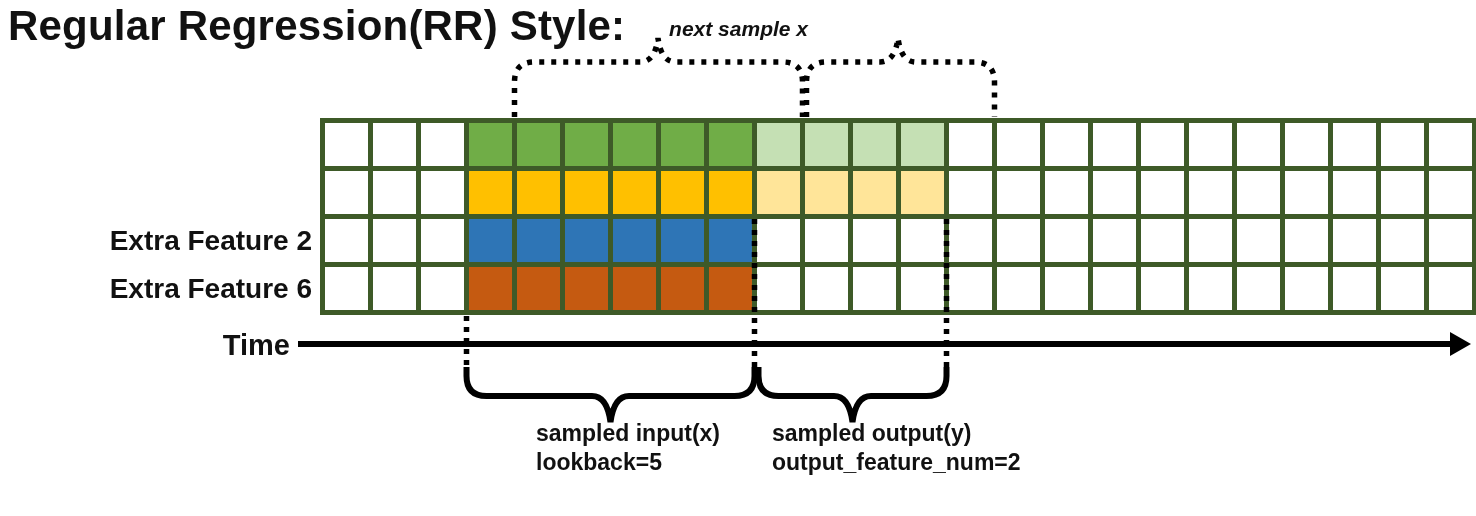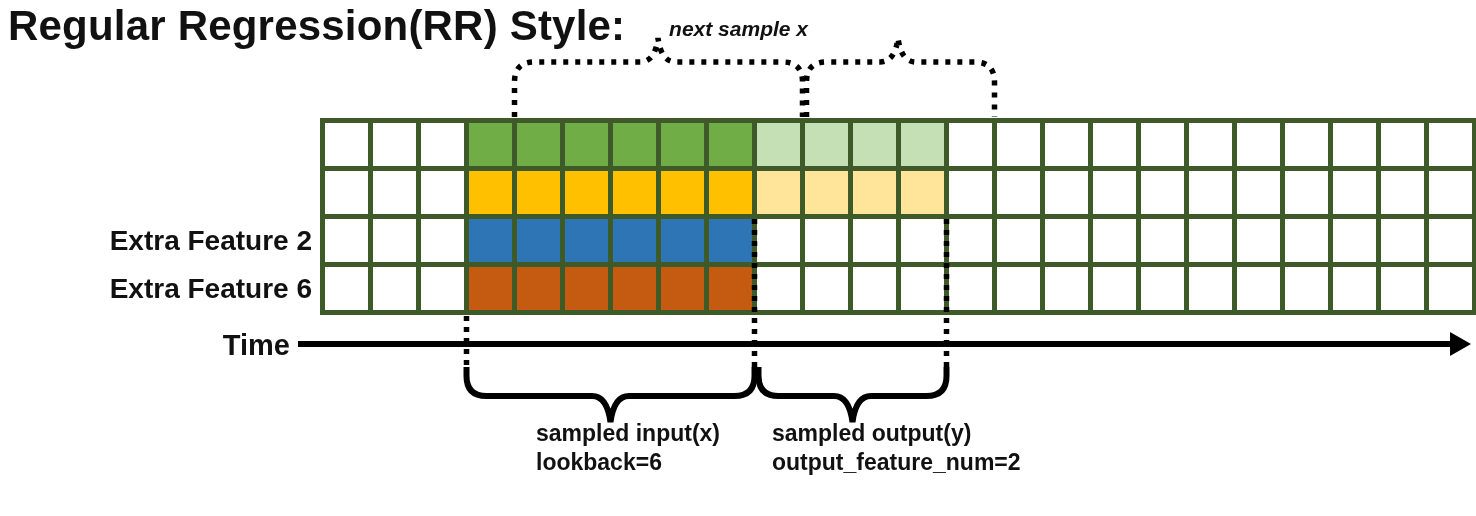--- a/index.html
+++ b/index.html
@@ -152,21 +152,21 @@
       <div class="cell" style="background: rgb(255, 255, 255);"></div>
       <div class="cell" style="background: rgb(255, 255, 255);"></div>
       <div class="cell" style="background: rgb(255, 255, 255);"></div>
       <div class="cell" style="background: rgb(255, 255, 255);"></div>
     </div>
 
   <div class="time-label">Time</div>
 
   <div class="caption input">
     <div>sampled input(x)</div>
-    <div>lookback=6</div>
+    <div>lookback=5</div>
   </div>
   <div class="caption output">
     <div>sampled output(y)</div>
     <div>output_feature_num=2</div>
   </div>
 
   <svg class="overlay" width="1476" height="516" viewBox="0 0 1476 516">
 
     <path d="M 514.5 117 L 514.5 82 Q 514.5 62 534.5 62 L 640 62 Q 655 62 658 38 Q 661 62 676 62 L 782.5 62 Q 802.5 62 802.5 82 L 802.5 117" fill="none" stroke="#000" stroke-width="5.5" stroke-dasharray="5 7"></path>
 

